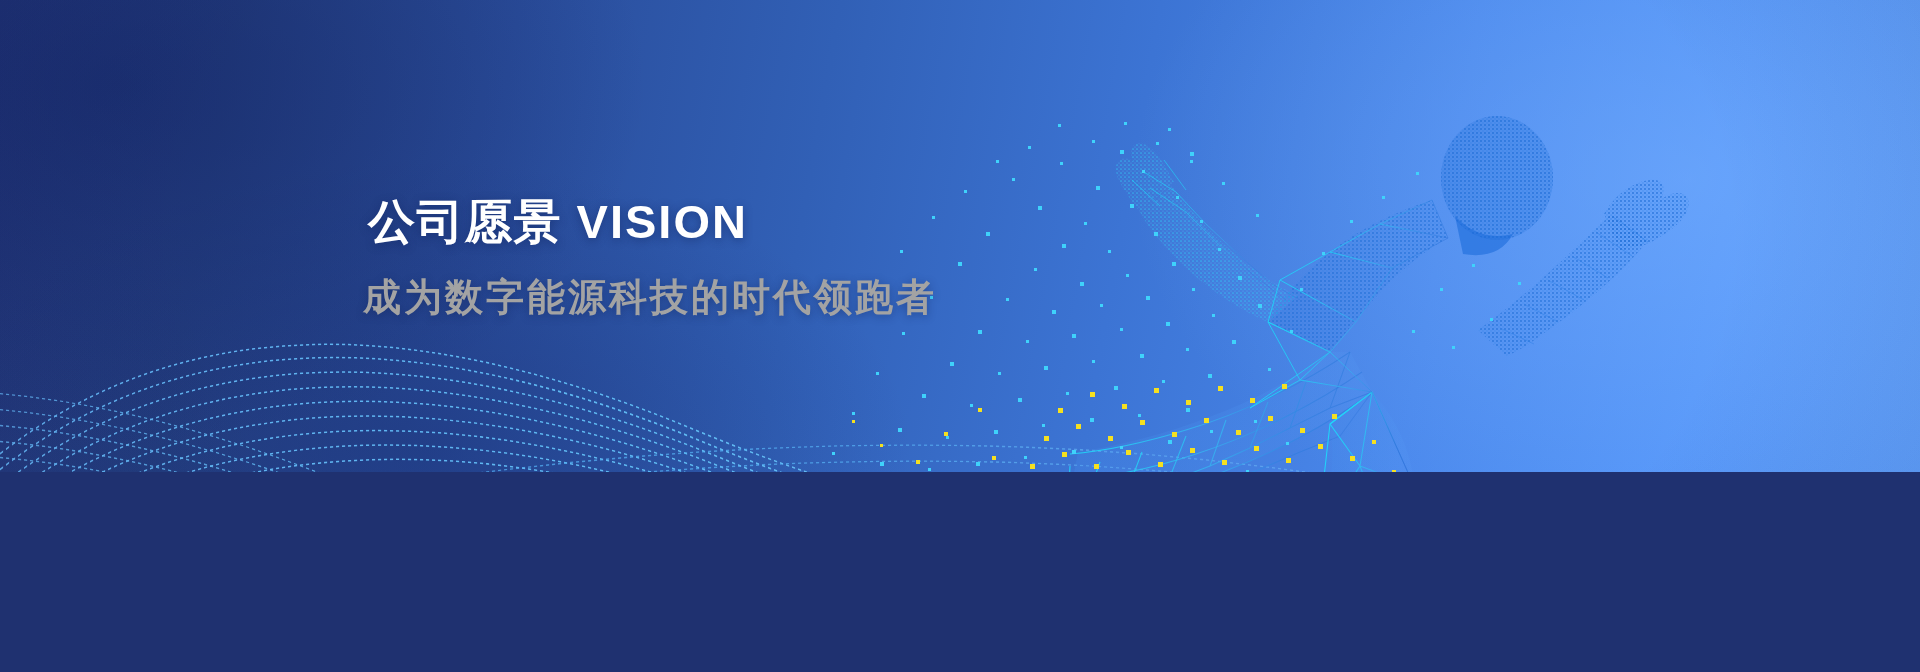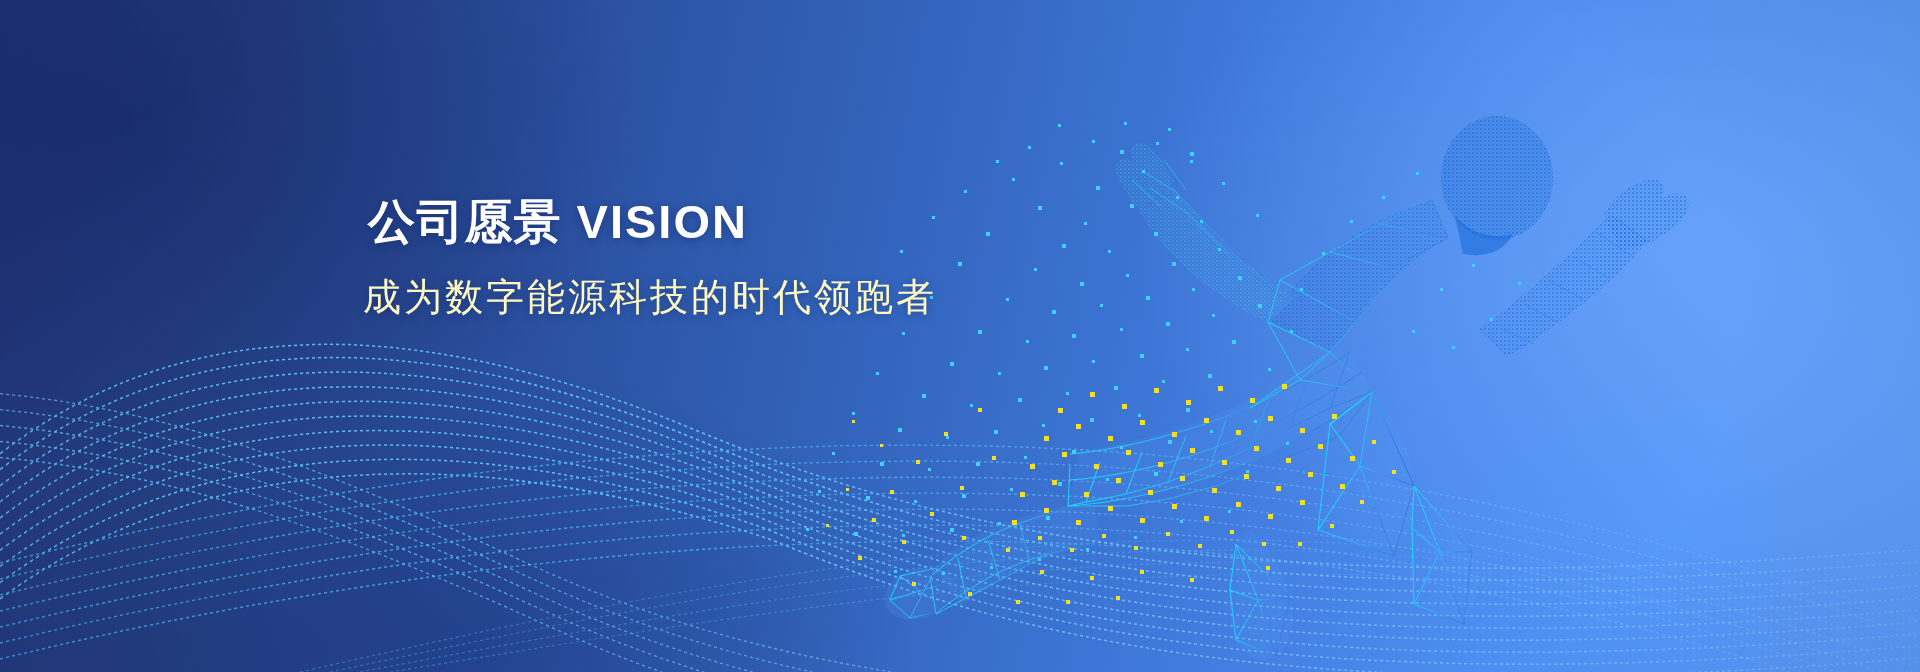--- a/index.html
+++ b/index.html
@@ -1,18 +1,18 @@
 <!DOCTYPE html>
 <html><head>
 <meta charset="utf-8">
 <style>
   html,body{margin:0;padding:0;background:#1f3170;}
   #banner{
     position:relative;
-    width:1920px;height:672px;
+    width:1920px;height:472px;
     overflow:hidden;
     font-family:"Liberation Sans","DejaVu Sans",sans-serif;
   }
   .layer{position:absolute;inset:0;}
   #bg-gradient{
     background:linear-gradient(100deg,
       #24377c 0%,
       #254082 12%,
       #2a4d9b 26%,
       #3160b6 42%,
@@ -41,23 +41,23 @@
     font-size:47px;
     font-weight:bold;
     letter-spacing:1.5px;
     line-height:1.12;
     white-space:nowrap;
     text-shadow:0 2px 10px rgba(14,32,86,.45);
   }
   #vision-title .latin{ letter-spacing:2px; }
   #vision-subtitle{
     margin:26px 0 0 -5px;
-    color:#fef9c3;
+    color:#a3a3a3;
     font-size:38px;
-    font-weight:400;
+    font-weight:700;
     letter-spacing:3px;
     line-height:1.2;
     white-space:nowrap;
     text-shadow:0 2px 9px rgba(14,32,86,.40);
     text-align:center;
   }
 </style>
 </head>
 <body>
 

